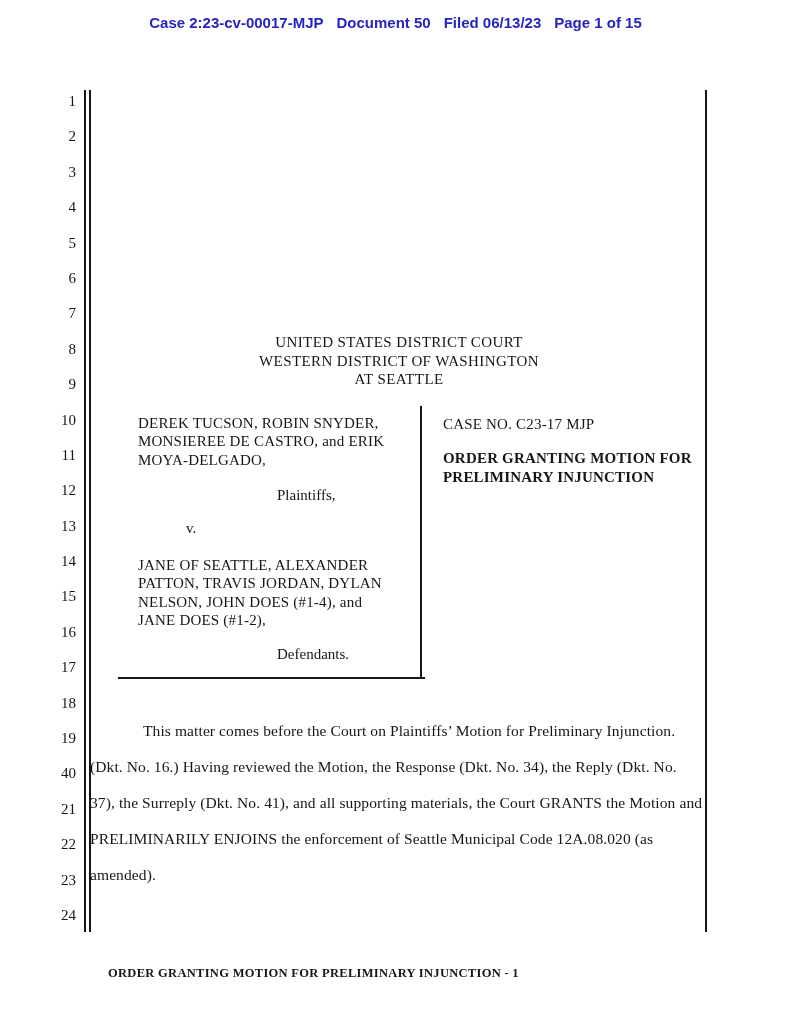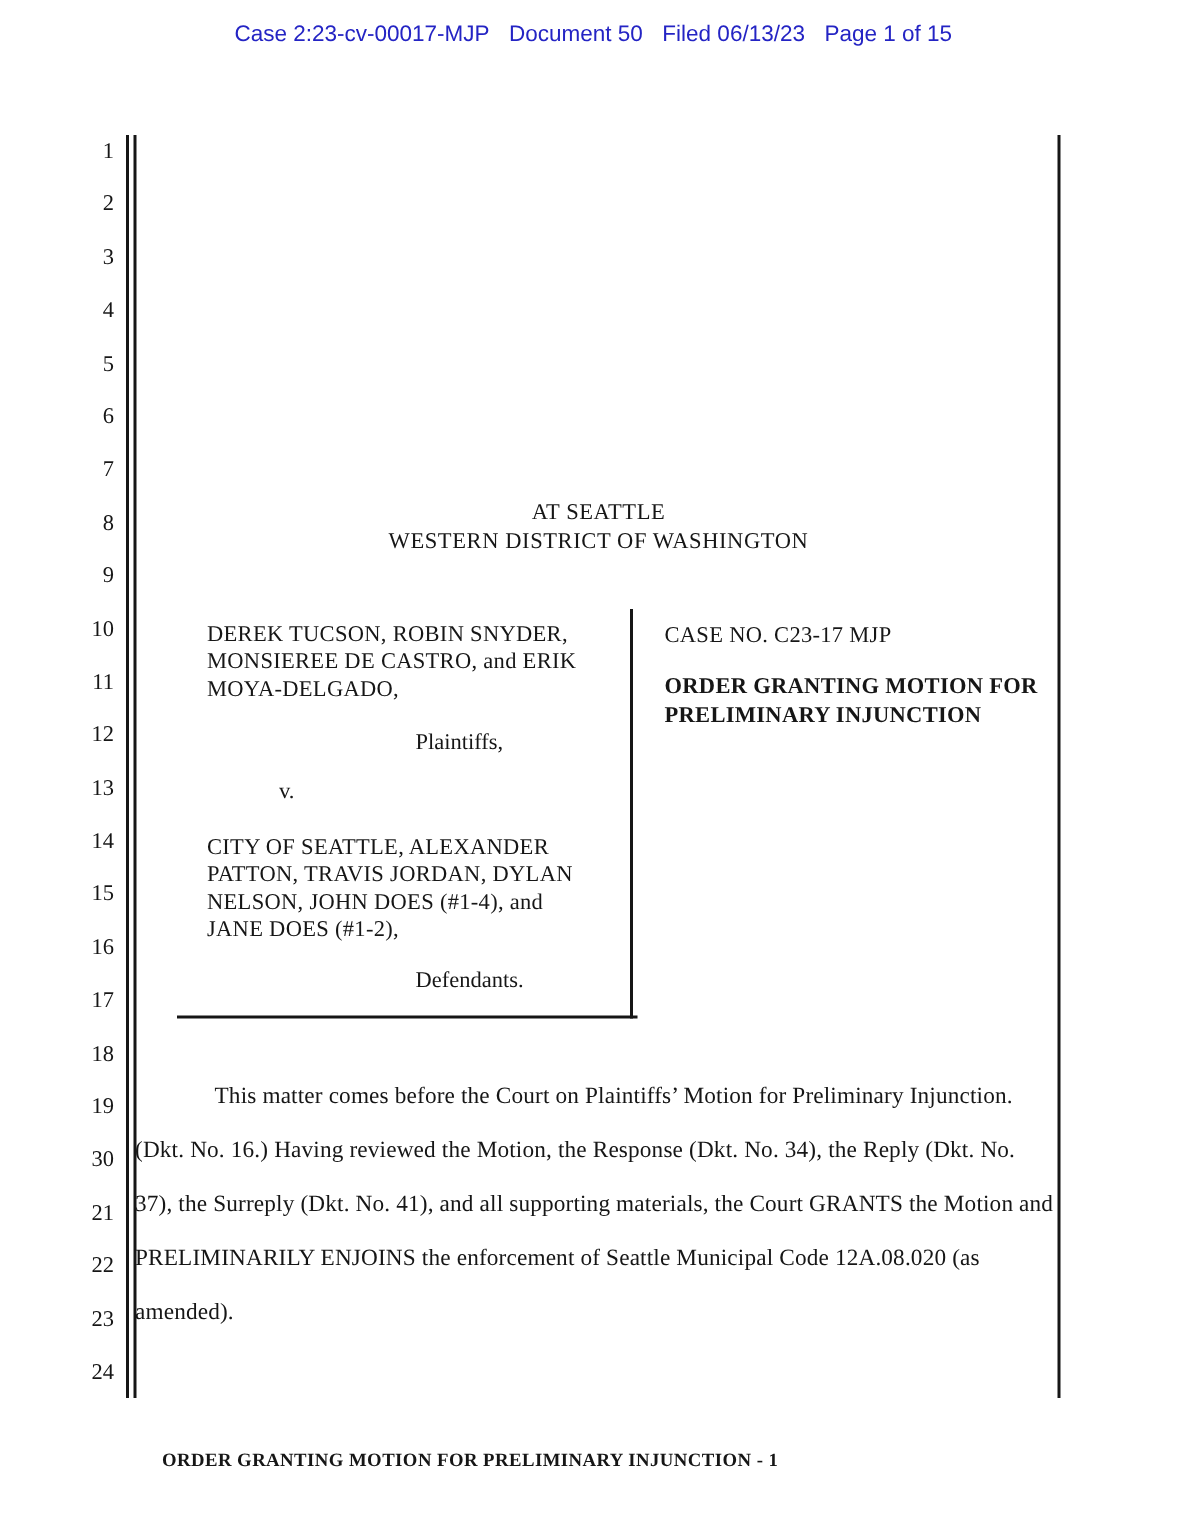--- a/index.html
+++ b/index.html
@@ -19,21 +19,21 @@
   }
   
   .stamp {
     position: absolute;
     top: 14px; left: 0; right: 0;
     display: flex;
     justify-content: center;
     gap: 13px;
     font-family: "Liberation Sans", sans-serif;
     font-size: 15px;
-    font-weight: 400;
+    font-weight: 700;
     color: var(--stamp-blue);
     white-space: nowrap;
   }
   
   .linenum-col {
     position: absolute;
     top: 84px; left: 0;
     width: 76px;
     text-align: right;
     font-size: 15px;
@@ -156,46 +156,47 @@
     <div class="linenum">10</div>
     <div class="linenum">11</div>
     <div class="linenum">12</div>
     <div class="linenum">13</div>
     <div class="linenum">14</div>
     <div class="linenum">15</div>
     <div class="linenum">16</div>
     <div class="linenum">17</div>
     <div class="linenum">18</div>
     <div class="linenum">19</div>
-    <div class="linenum">30</div>
+    <div class="linenum">40</div>
     <div class="linenum">21</div>
     <div class="linenum">22</div>
     <div class="linenum">23</div>
     <div class="linenum">24</div>
   </div>
 
   <div class="rule-left"></div>
   <div class="rule-right"></div>
 
   <div class="court-heading">
+    <div>UNITED STATES DISTRICT COURT</div>
+    <div>WESTERN DISTRICT OF WASHINGTON</div>
     <div>AT SEATTLE</div>
-    <div>WESTERN DISTRICT OF WASHINGTON</div>
   </div>
 
   <div class="caption-left-parties plaintiffs-block">
     <div>DEREK TUCSON, ROBIN SNYDER,</div>
     <div>MONSIEREE DE CASTRO, and ERIK</div>
     <div>MOYA-DELGADO,</div>
   </div>
   <div class="party-role plaintiffs-label">Plaintiffs,</div>
 
   <div class="versus">v.</div>
 
   <div class="caption-left-parties defendants-block">
-    <div>CITY OF SEATTLE, ALEXANDER</div>
+    <div>JANE OF SEATTLE, ALEXANDER</div>
     <div>PATTON, TRAVIS JORDAN, DYLAN</div>
     <div>NELSON, JOHN DOES (#1-4), and</div>
     <div>JANE DOES (#1-2),</div>
   </div>
   <div class="party-role defendants-label">Defendants.</div>
 
   <div class="caption-right">
     <div>CASE NO. C23-17 MJP</div>
     <div class="order-title">
       <div>ORDER GRANTING MOTION FOR</div>

